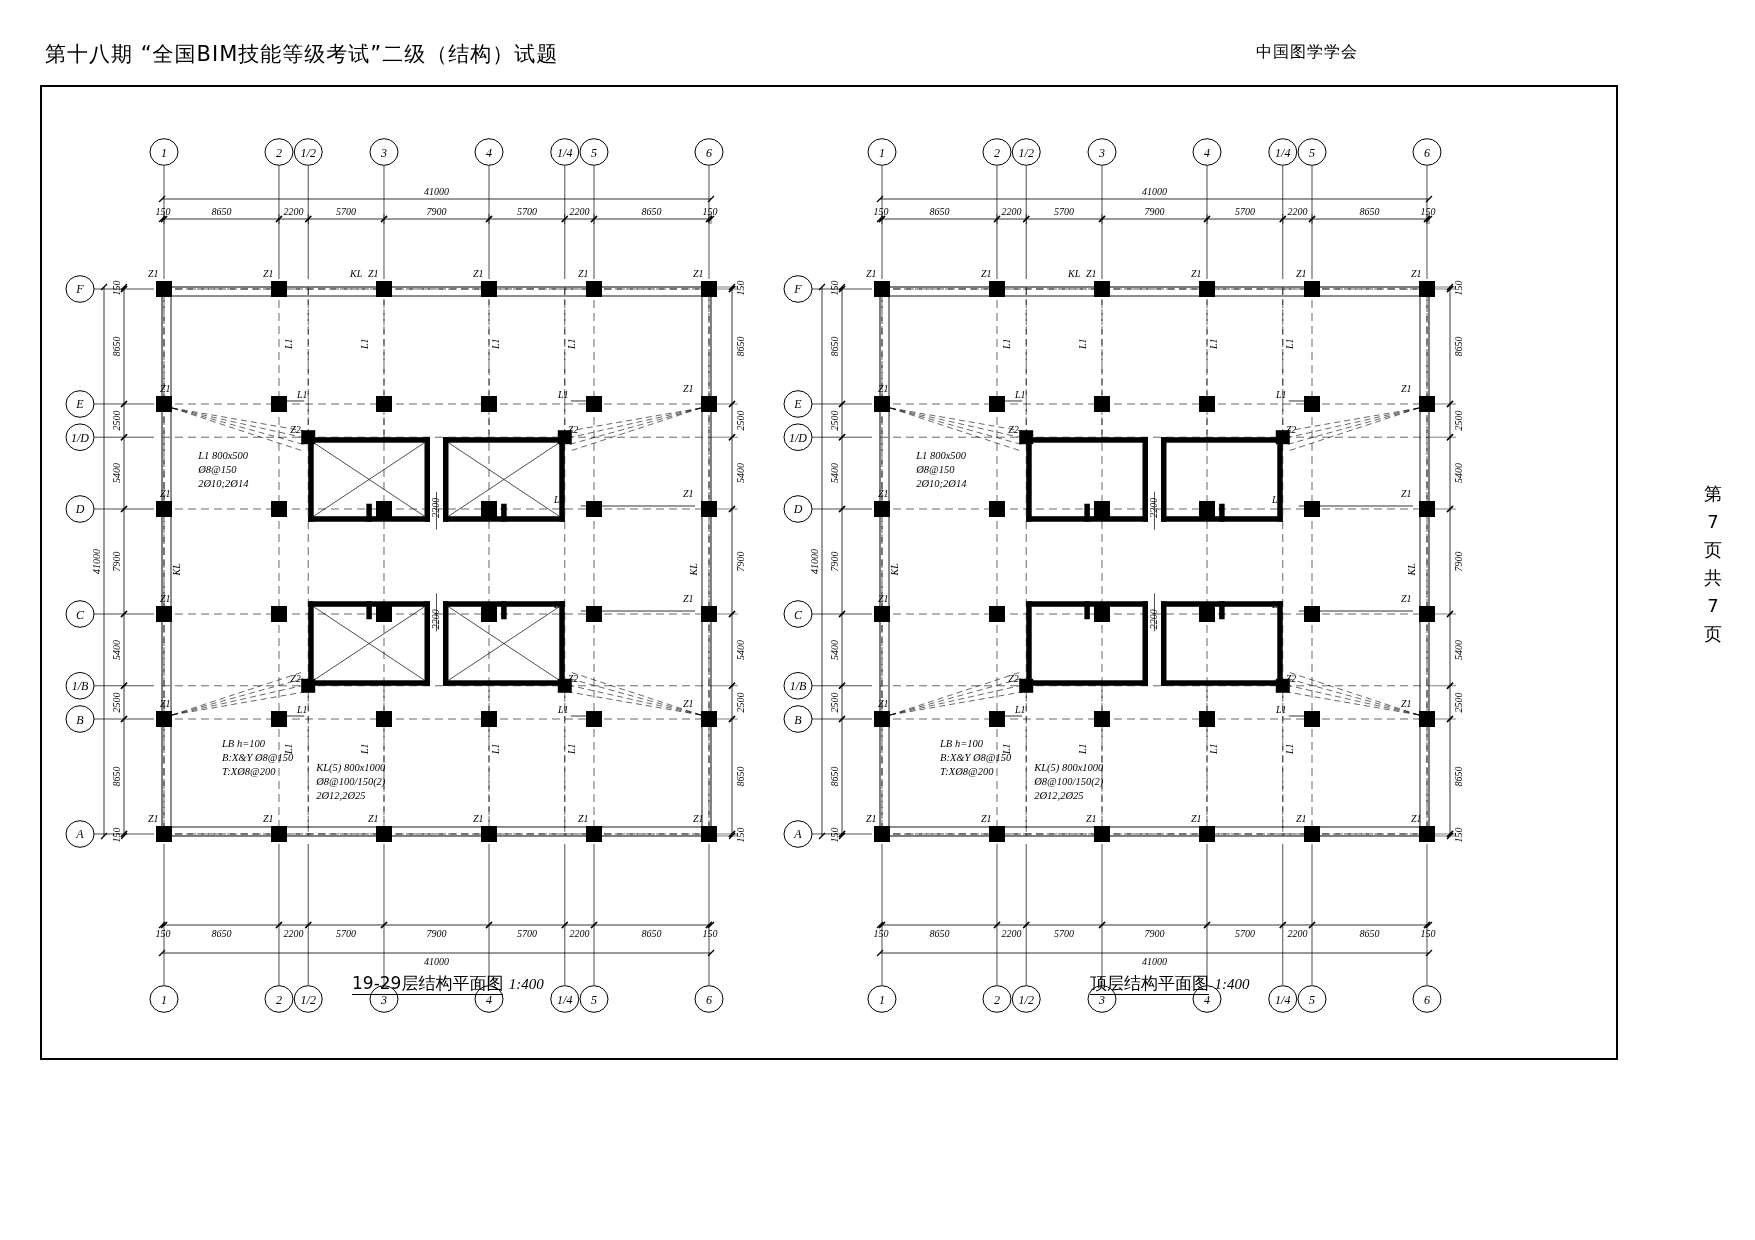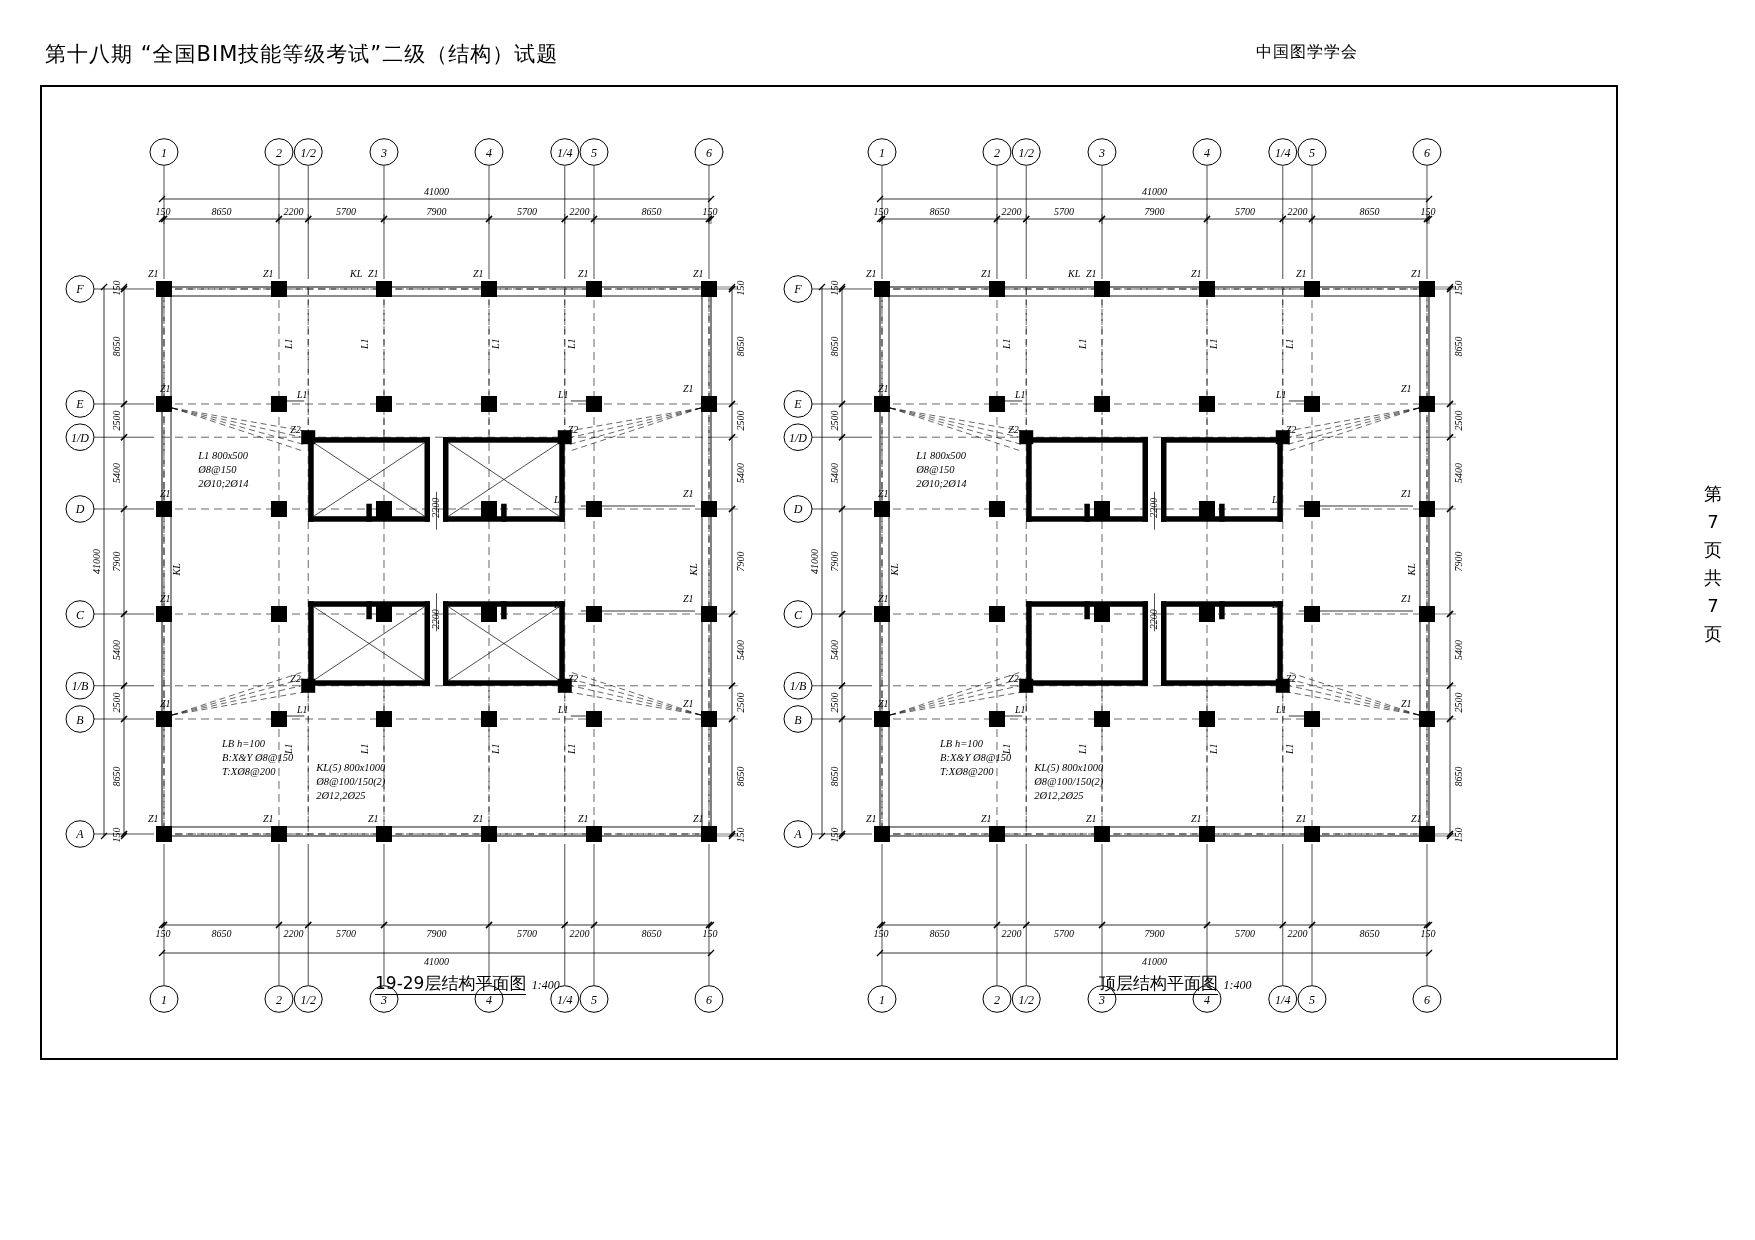--- a/index.html
+++ b/index.html
@@ -46,22 +46,22 @@
   .dimv  { font-size:10px; font-style:italic; }
   .bub   { font-size:12px; font-style:italic; }
   .tag   { font-size:10px; font-style:italic; }
   .note  { font-size:10.5px; font-style:italic; }
   .title-cn {
     position:absolute;
     font-family:"DejaVu Sans", sans-serif;
     font-size:17px;
     white-space:nowrap;
   }
-  .title-cn .u { border-bottom:1.5px solid #000; padding-bottom:1px;margin-left:23px; }
-  .title-cn .sc { font-family:"Liberation Serif", serif; font-style:italic; font-size:12px; }
+  .title-cn .u { border-bottom:1.5px solid #000; padding-bottom:1px; }
+  .title-cn .sc { font-family:"Liberation Serif", serif; font-style:italic; font-size:15px; }
 </style>
 </head>
 <body>
 
 <div class="page-header">
   <div class="hdr-left">第十八期 “全国BIM技能等级考试”二级（结构）试题</div>
   <div class="hdr-right">中国图学学会</div>
 </div>
 
 <div class="sidenote">
@@ -854,19 +854,19 @@
           <text x="156.21951219512198" y="386.20731707317077" class="note">Ø8@150</text>
           <text x="156.21951219512198" y="400.20731707317077" class="note">2Ø10;2Ø14</text>
           <text x="180" y="660.0121951219512" class="note">LB h=100</text>
           <text x="180" y="674.0121951219512" class="note">B:X&amp;Y Ø8@150</text>
           <text x="180" y="688.0121951219512" class="note">T:XØ8@200</text>
           <text x="274.219512195122" y="684.0121951219512" class="note">KL(5) 800x1000</text>
           <text x="274.219512195122" y="698.0121951219512" class="note">Ø8@100/150(2)</text>
           <text x="274.219512195122" y="712.0121951219512" class="note">2Ø12,2Ø25</text>
         </g>
     </svg>
-    <div class="title-cn" style="left:316px; top:885px;">
+    <div class="title-cn" style="left:330px; top:885px;">
       <span class="u">顶层结构平面图</span>
       <span class="sc">1:400</span>
     </div>
   </div>
 
 </div>
 
 </body></html>

